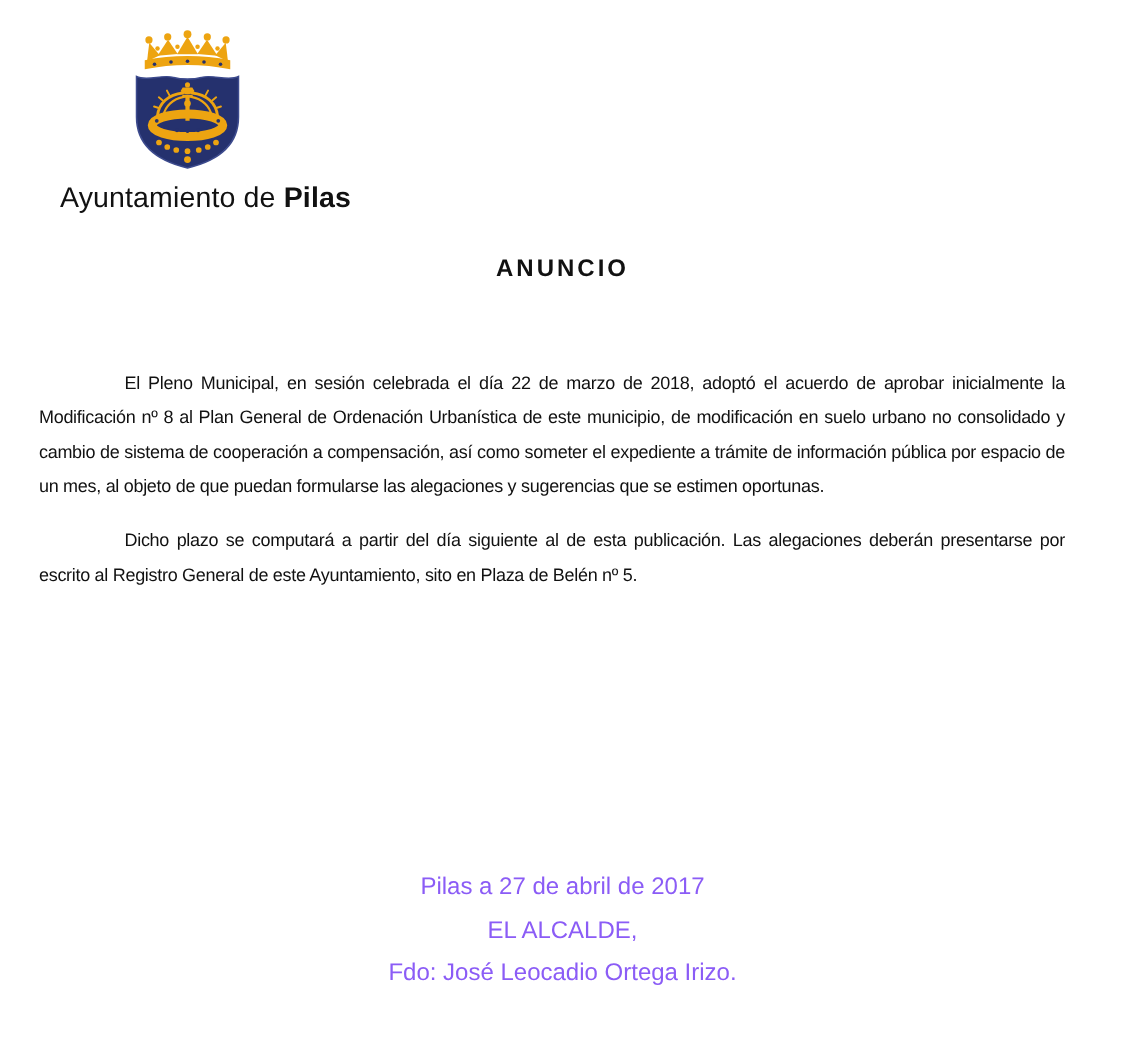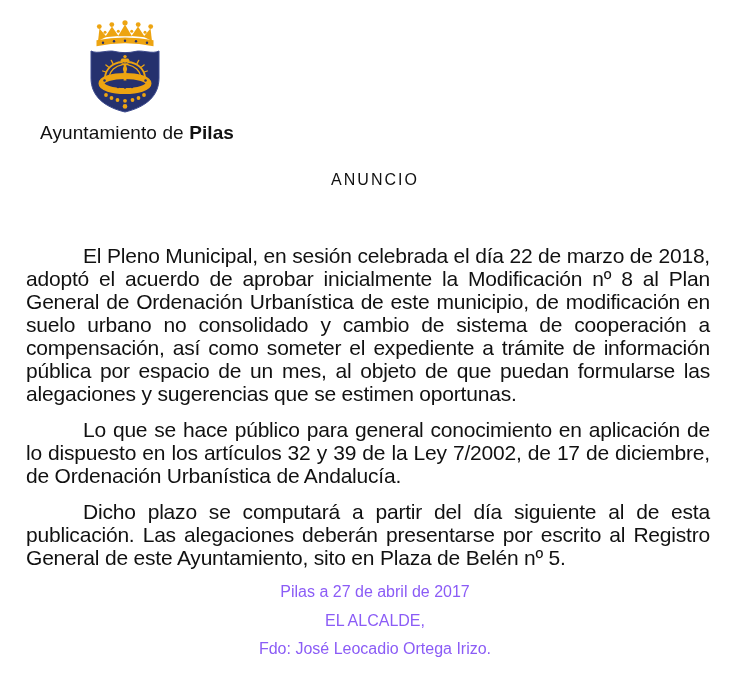--- a/index.html
+++ b/index.html
@@ -12,27 +12,27 @@
   .page { position: relative; width: 750px; height: 691px; background: #ffffff; overflow: hidden; }
 
   .letterhead { position: absolute; top: 20px; left: 40px; }
   .coat { display: block; margin-left: 44px; }
   .org-line { margin-top: 8px; font-size: 19px; letter-spacing: 0.1px; color: #111111; white-space: nowrap; }
   .org-line strong { font-weight: 700; }
 
   .doc-title {
     position: absolute; top: 171px; left: 0; width: 100%;
     margin: 0; text-align: center;
-    font-size: 16px; font-weight: 400; letter-spacing: 2px; color: #111111;
+    font-size: 16px; font-weight: 700; letter-spacing: 2px; color: #111111;
   }
 
   .body-text { position: absolute; top: 244px; left: 26px; width: 684px; }
   .para {
     margin: 0 0 13px 0;
-    font-size: 21px; line-height: 23px;
+    font-size: 12px; line-height: 23px;
     text-align: justify; text-indent: 57px;
     letter-spacing: -0.2px; color: #111111;
   }
 
   .closing { position: absolute; top: 578px; left: 0; width: 100%; text-align: center; }
   .closing p { margin: 0; font-size: 16px; line-height: 28.5px; color: #8b5cf6; }
 </style>
 </head>
 <body>
 
@@ -101,21 +101,20 @@
 
       <circle cx="41" cy="86.4" r="2.3" fill="#eda411"></circle>
     </svg>
     <div class="org-line"><span>Ayuntamiento de</span> <strong>Pilas</strong></div>
   </header>
 
   <h1 class="doc-title">ANUNCIO</h1>
 
   <main class="body-text">
     <p class="para">El Pleno Municipal, en sesión celebrada el día 22 de marzo de 2018, adoptó el acuerdo de aprobar inicialmente la Modificación nº 8 al Plan General de Ordenación Urbanística de este municipio, de modificación en suelo urbano no consolidado y cambio de sistema de cooperación a compensación, así como someter el expediente a trámite de información pública por espacio de un mes, al objeto de que puedan formularse las alegaciones y sugerencias que se estimen oportunas.</p>
-    <p class="para">Lo que se hace público para general conocimiento en aplicación de lo dispuesto en los artículos 32 y 39 de la Ley 7/2002, de 17 de diciembre, de Ordenación Urbanística de Andalucía.</p>
     <p class="para">Dicho plazo se computará a partir del día siguiente al de esta publicación. Las alegaciones deberán presentarse por escrito al Registro General de este Ayuntamiento, sito en Plaza de Belén nº 5.</p>
   </main>
 
   <footer class="closing">
     <p>Pilas a 27 de abril de 2017</p>
     <p>EL ALCALDE,</p>
     <p>Fdo: José Leocadio Ortega Irizo.</p>
   </footer>
 
 </div>

